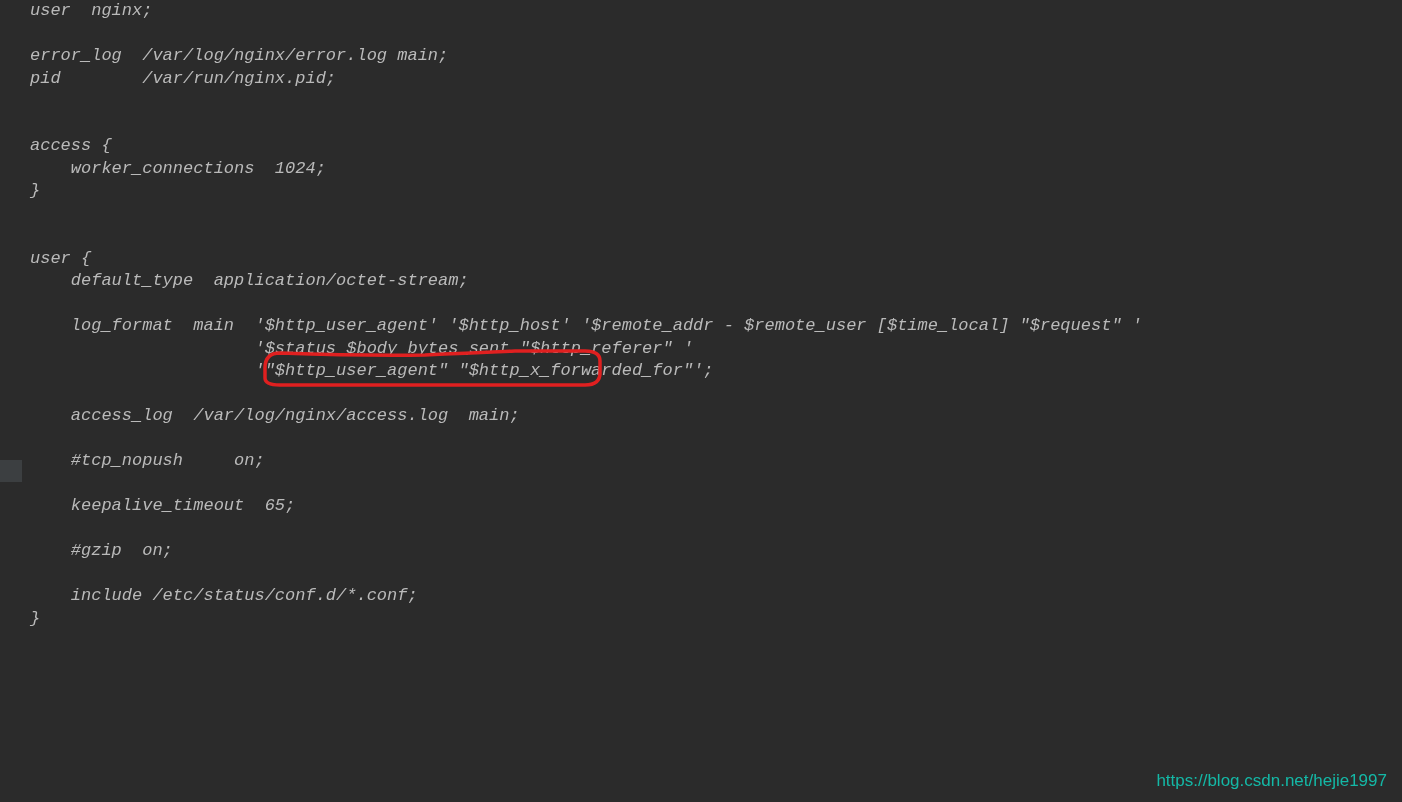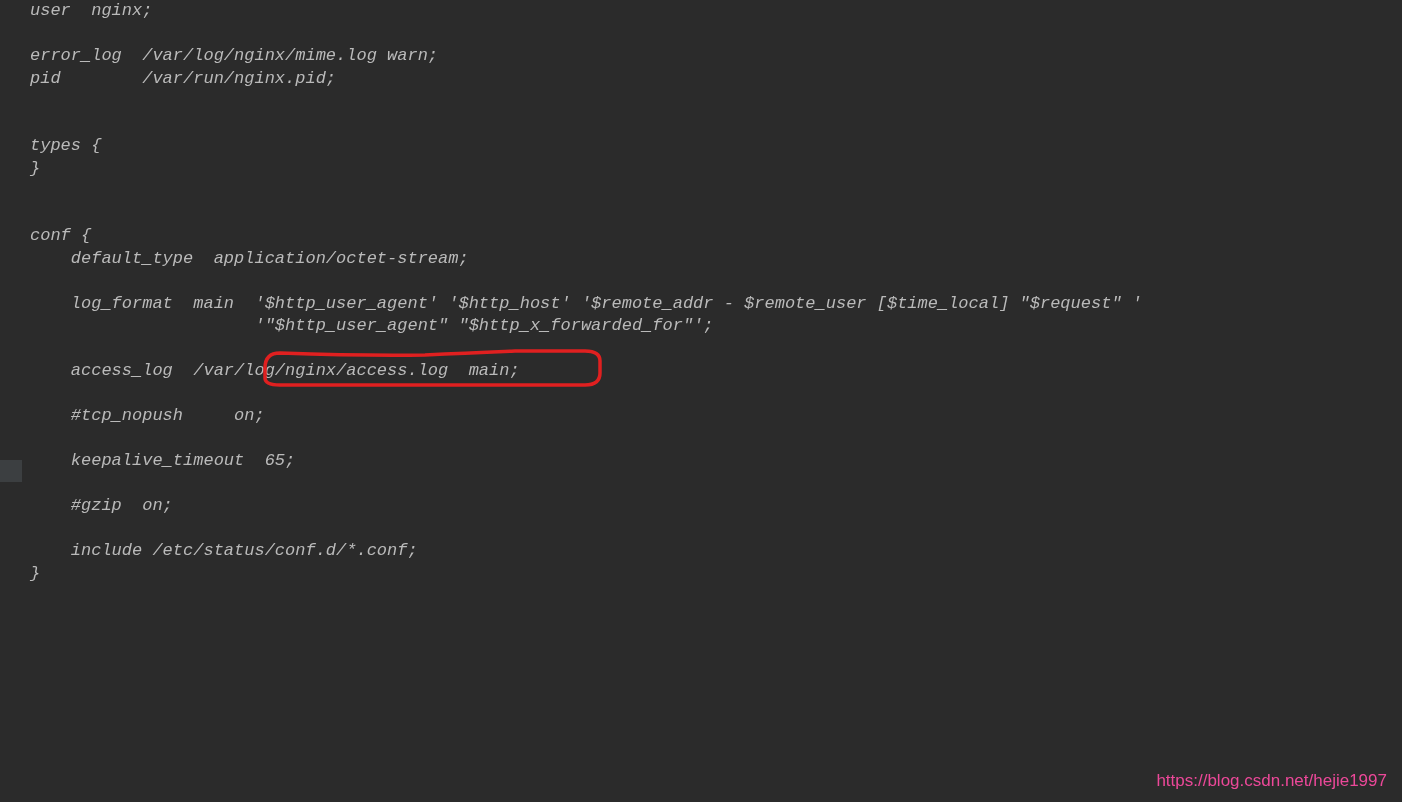--- a/index.html
+++ b/index.html
@@ -47,47 +47,49 @@
     }
     .annotation-svg {
       position: absolute;
       pointer-events: none;
       z-index: 10;
     }
     .watermark {
       position: absolute;
       bottom: 10px;
       right: 15px;
-      color: #ec4899;
+      color: #14b8a6;
       font-size: 17px;
       font-family: Arial, sans-serif;
     }
   </style>
 </head>
 <body>
 
 <div class="editor">
   <div class="gutter">
     <div class="gutter-highlight" style="top: 460px;"></div>
   </div>
   <div class="code-area">
     <div class="line">user  nginx;</div>
     <div class="line"></div>
-    <div class="line">error_log  /var/log/nginx/mime.log warn;</div>
+    <div class="line">error_log  /var/log/nginx/error.log main;</div>
     <div class="line">pid        /var/run/nginx.pid;</div>
     <div class="line"></div>
     <div class="line"></div>
-    <div class="line">types {</div>
+    <div class="line">access {</div>
+    <div class="line">    worker_connections  1024;</div>
     <div class="line">}</div>
     <div class="line"></div>
     <div class="line"></div>
-    <div class="line">conf {</div>
+    <div class="line">user {</div>
     <div class="line">    default_type  application/octet-stream;</div>
     <div class="line"></div>
     <div class="line">    log_format  main  '$http_user_agent' '$http_host' '$remote_addr - $remote_user [$time_local] "$request" '</div>
+    <div class="line">                      '$status $body_bytes_sent "$http_referer" '</div>
     <div class="line">                      '"$http_user_agent" "$http_x_forwarded_for"';</div>
     <div class="line"></div>
     <div class="line">    access_log  /var/log/nginx/access.log  main;</div>
     <div class="line"></div>
     <div class="line">    #tcp_nopush     on;</div>
     <div class="line"></div>
     <div class="line">    keepalive_timeout  65;</div>
     <div class="line"></div>
     <div class="line">    #gzip  on;</div>
     <div class="line"></div>

